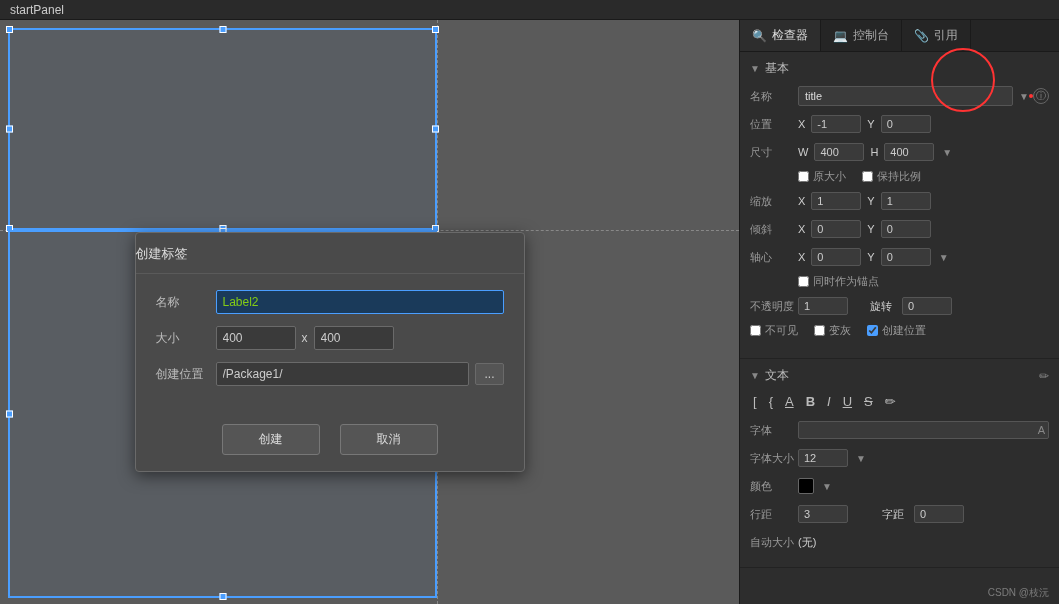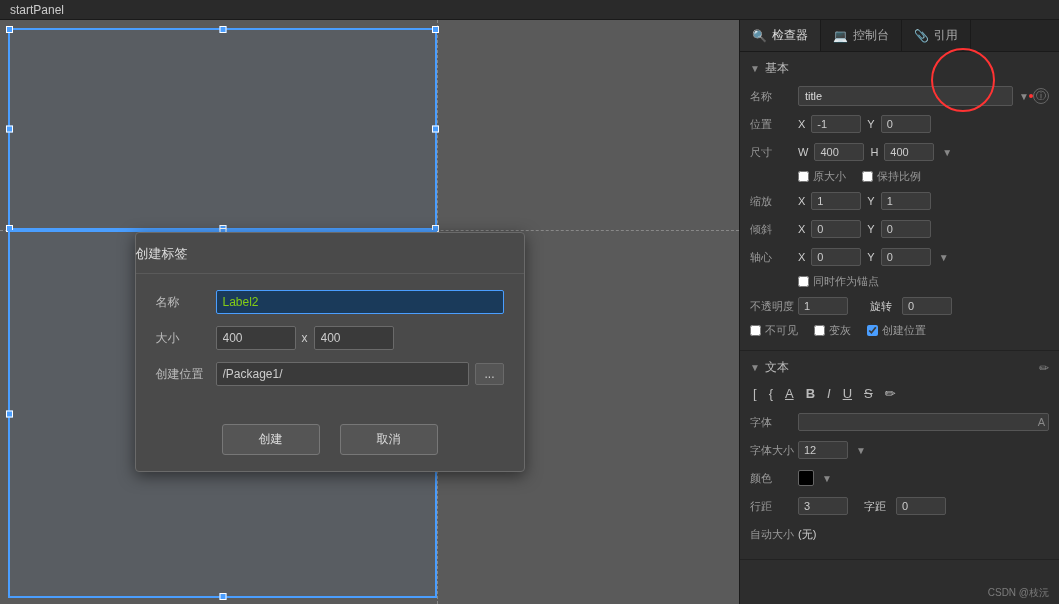--- a/index.html
+++ b/index.html
@@ -598,21 +598,21 @@
 
       <div class="prop-row">
         <div class="prop-label">不透明度</div>
         <div class="prop-value">
           <input class="prop-input" type="text" value="1" style="">
           <span style="margin-left: 16px;">旋转</span>
           <input class="prop-input" type="text" value="0" style="margin-left: 4px;">
         </div>
       </div>
 
-      <div class="checkbox-row" style="margin-bottom: 4px;">
+      <div class="checkbox-row" style="margin-bottom: 12px;">
         <label class="checkbox-item">
           <input type="checkbox" style="">
           <span>不可见</span>
         </label>
         <label class="checkbox-item">
           <input type="checkbox" style="">
           <span>变灰</span>
         </label>
         <label class="checkbox-item">
           <input type="checkbox" checked="" style="">
@@ -662,21 +662,21 @@
         <div class="prop-value">
           <div class="color-swatch"></div>
           <span class="dropdown-arrow">▼</span>
         </div>
       </div>
 
       <div class="prop-row">
         <div class="prop-label">行距</div>
         <div class="prop-value">
           <input class="prop-input" type="text" value="3" style="">
-          <span style="margin-left: 10px;">字距</span>
+          <span style="margin-left: 28px;">字距</span>
           <input class="prop-input" type="text" value="0" style="margin-left: 4px;">
         </div>
       </div>
 
       <div class="prop-row">
         <div class="prop-label">自动大小</div>
         <div class="prop-value">
           <span>(无)</span>
         </div>
       </div>

